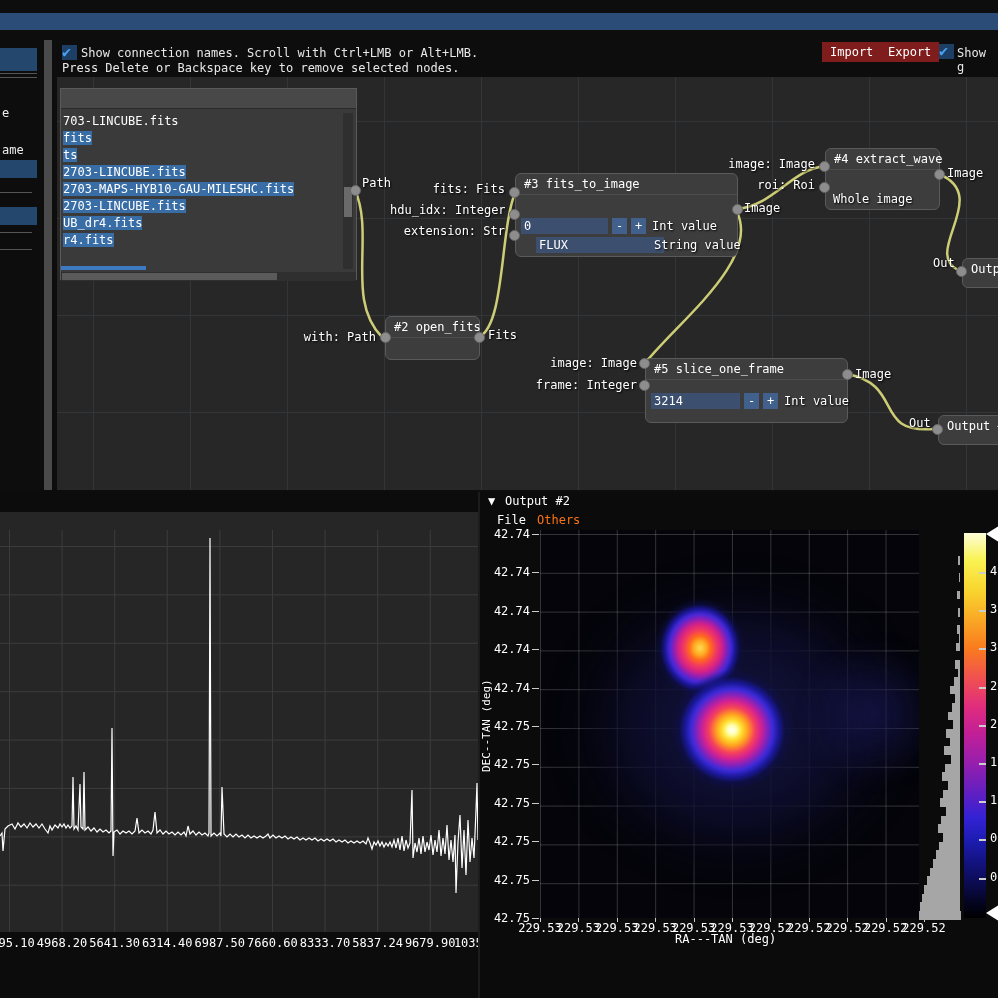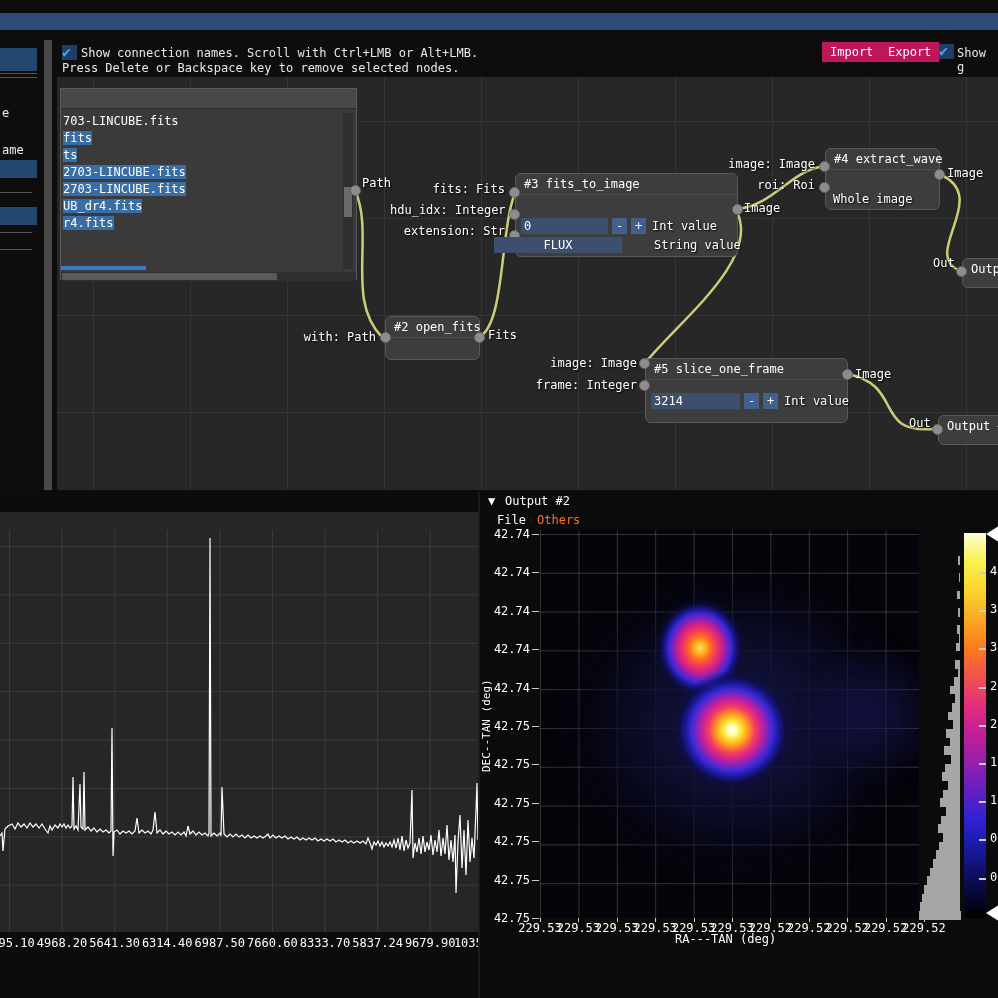--- a/index.html
+++ b/index.html
@@ -19,21 +19,21 @@
   .splitter { position:absolute; left:44px; top:40px; width:8px; height:450px; background:#4a4a4a; }
 
   
   .canvas { position:absolute; left:57px; top:77px; width:941px; height:413px;
             background-color:#272727;
             background-image: linear-gradient(#333639 1px, transparent 1px),
                               linear-gradient(90deg, #333639 1px, transparent 1px);
             background-size:97px 97px; background-position:36px 44px; }
   .cb { position:absolute; width:15px; height:15px; background:#1d3f66; }
   .cb::after { content:"✔"; position:absolute; left:0px; top:-2px; color:#4aa0f0; font-size:15px; }
-  .toolbtn { position:absolute; height:20px; background:#be185d; color:#fff;
+  .toolbtn { position:absolute; height:20px; background:#7f1d1d; color:#fff;
              border:none; font:12px "DejaVu Sans Mono", monospace; padding:2px 8px; }
   .node { position:absolute; background:#3d3d3d; border:1px solid #5a5a5a; border-radius:6px; }
   .node-title { padding:3px 8px; color:#fff; white-space:nowrap; border-bottom:1px solid #4c4c4c; }
   .port { position:absolute; width:11px; height:11px; border-radius:50%;
           background:#8d8d8d; border:1px solid #666; }
   .plabel { position:absolute; color:#fff; white-space:nowrap; text-shadow:1px 1px 2px #000; }
   .plabel.r { text-align:right; }
   .field { position:absolute; height:16px; background:#3c4f6e; color:#fff; border:none;
            font:12px "DejaVu Sans Mono", monospace; padding:0 3px; }
   .stepbtn { position:absolute; width:15px; height:16px; background:#41608c; color:#fff;
@@ -133,20 +133,21 @@
       </g>
     </svg>
 
     <div class="fl-node">
       <div class="fl-title"></div>
       <div class="fl-body">
           <div class="fl-item"><span>703-LINCUBE.fits</span></div>
           <div class="fl-item"><span class="sel">fits</span></div>
           <div class="fl-item"><span class="sel">ts</span></div>
           <div class="fl-item"><span class="sel">2703-LINCUBE.fits</span></div>
+          <div class="fl-item"><span class="sel">2703-MAPS-HYB10-GAU-MILESHC.fits</span></div>
           <div class="fl-item"><span class="sel">2703-LINCUBE.fits</span></div>
           <div class="fl-item"><span class="sel">UB_dr4.fits</span></div>
           <div class="fl-item"><span class="sel">r4.fits</span></div>
         </div>
       <div class="scroll-v-track">
         <div class="scroll-v-thumb"></div>
       </div>
       <div class="blue-bar"></div>
       <div class="scroll-h-track">
         <div class="scroll-h-thumb"></div>
@@ -169,21 +170,21 @@
     <div class="port" style="left:509px;top:187px;"></div>
     <div class="port" style="left:509px;top:209px;"></div>
     <div class="port" style="left:509px;top:230px;"></div>
     <span class="plabel r" style="left:390px;top:182px;width:115px;">fits: Fits</span>
     <span class="plabel r" style="left:390px;top:203px;width:115px;">hdu_idx: Integer</span>
     <span class="plabel r" style="left:390px;top:224px;width:115px;">extension: Str</span>
     <input class="field" style="left: 521px; top: 218px; width: 87px;" value="0">
     <button class="stepbtn" style="left:612px;top:218px;">-</button>
     <button class="stepbtn" style="left:631px;top:218px;">+</button>
     <span class="plabel" style="left:652px;top:219px;">Int value</span>
-    <input class="field" style="left: 494px; top: 237px; width: 128px; text-align: center;" value="FLUX">
+    <input class="field" style="left: 536px; top: 237px; width: 128px;" value="FLUX">
     <span class="plabel" style="left:654px;top:238px;">String value</span>
     <div class="port" style="left:732px;top:204px;"></div>
     <span class="plabel" style="left:744px;top:201px;">Image</span>
 
     <div class="node" style="left:825px;top:148px;width:115px;height:62px;">
       <div class="node-title">#4 extract_wave</div>
     </div>
     <div class="port" style="left:819px;top:161px;"></div>
     <div class="port" style="left:819px;top:182px;"></div>
     <span class="plabel r" style="left:720px;top:157px;width:95px;">image: Image</span>

